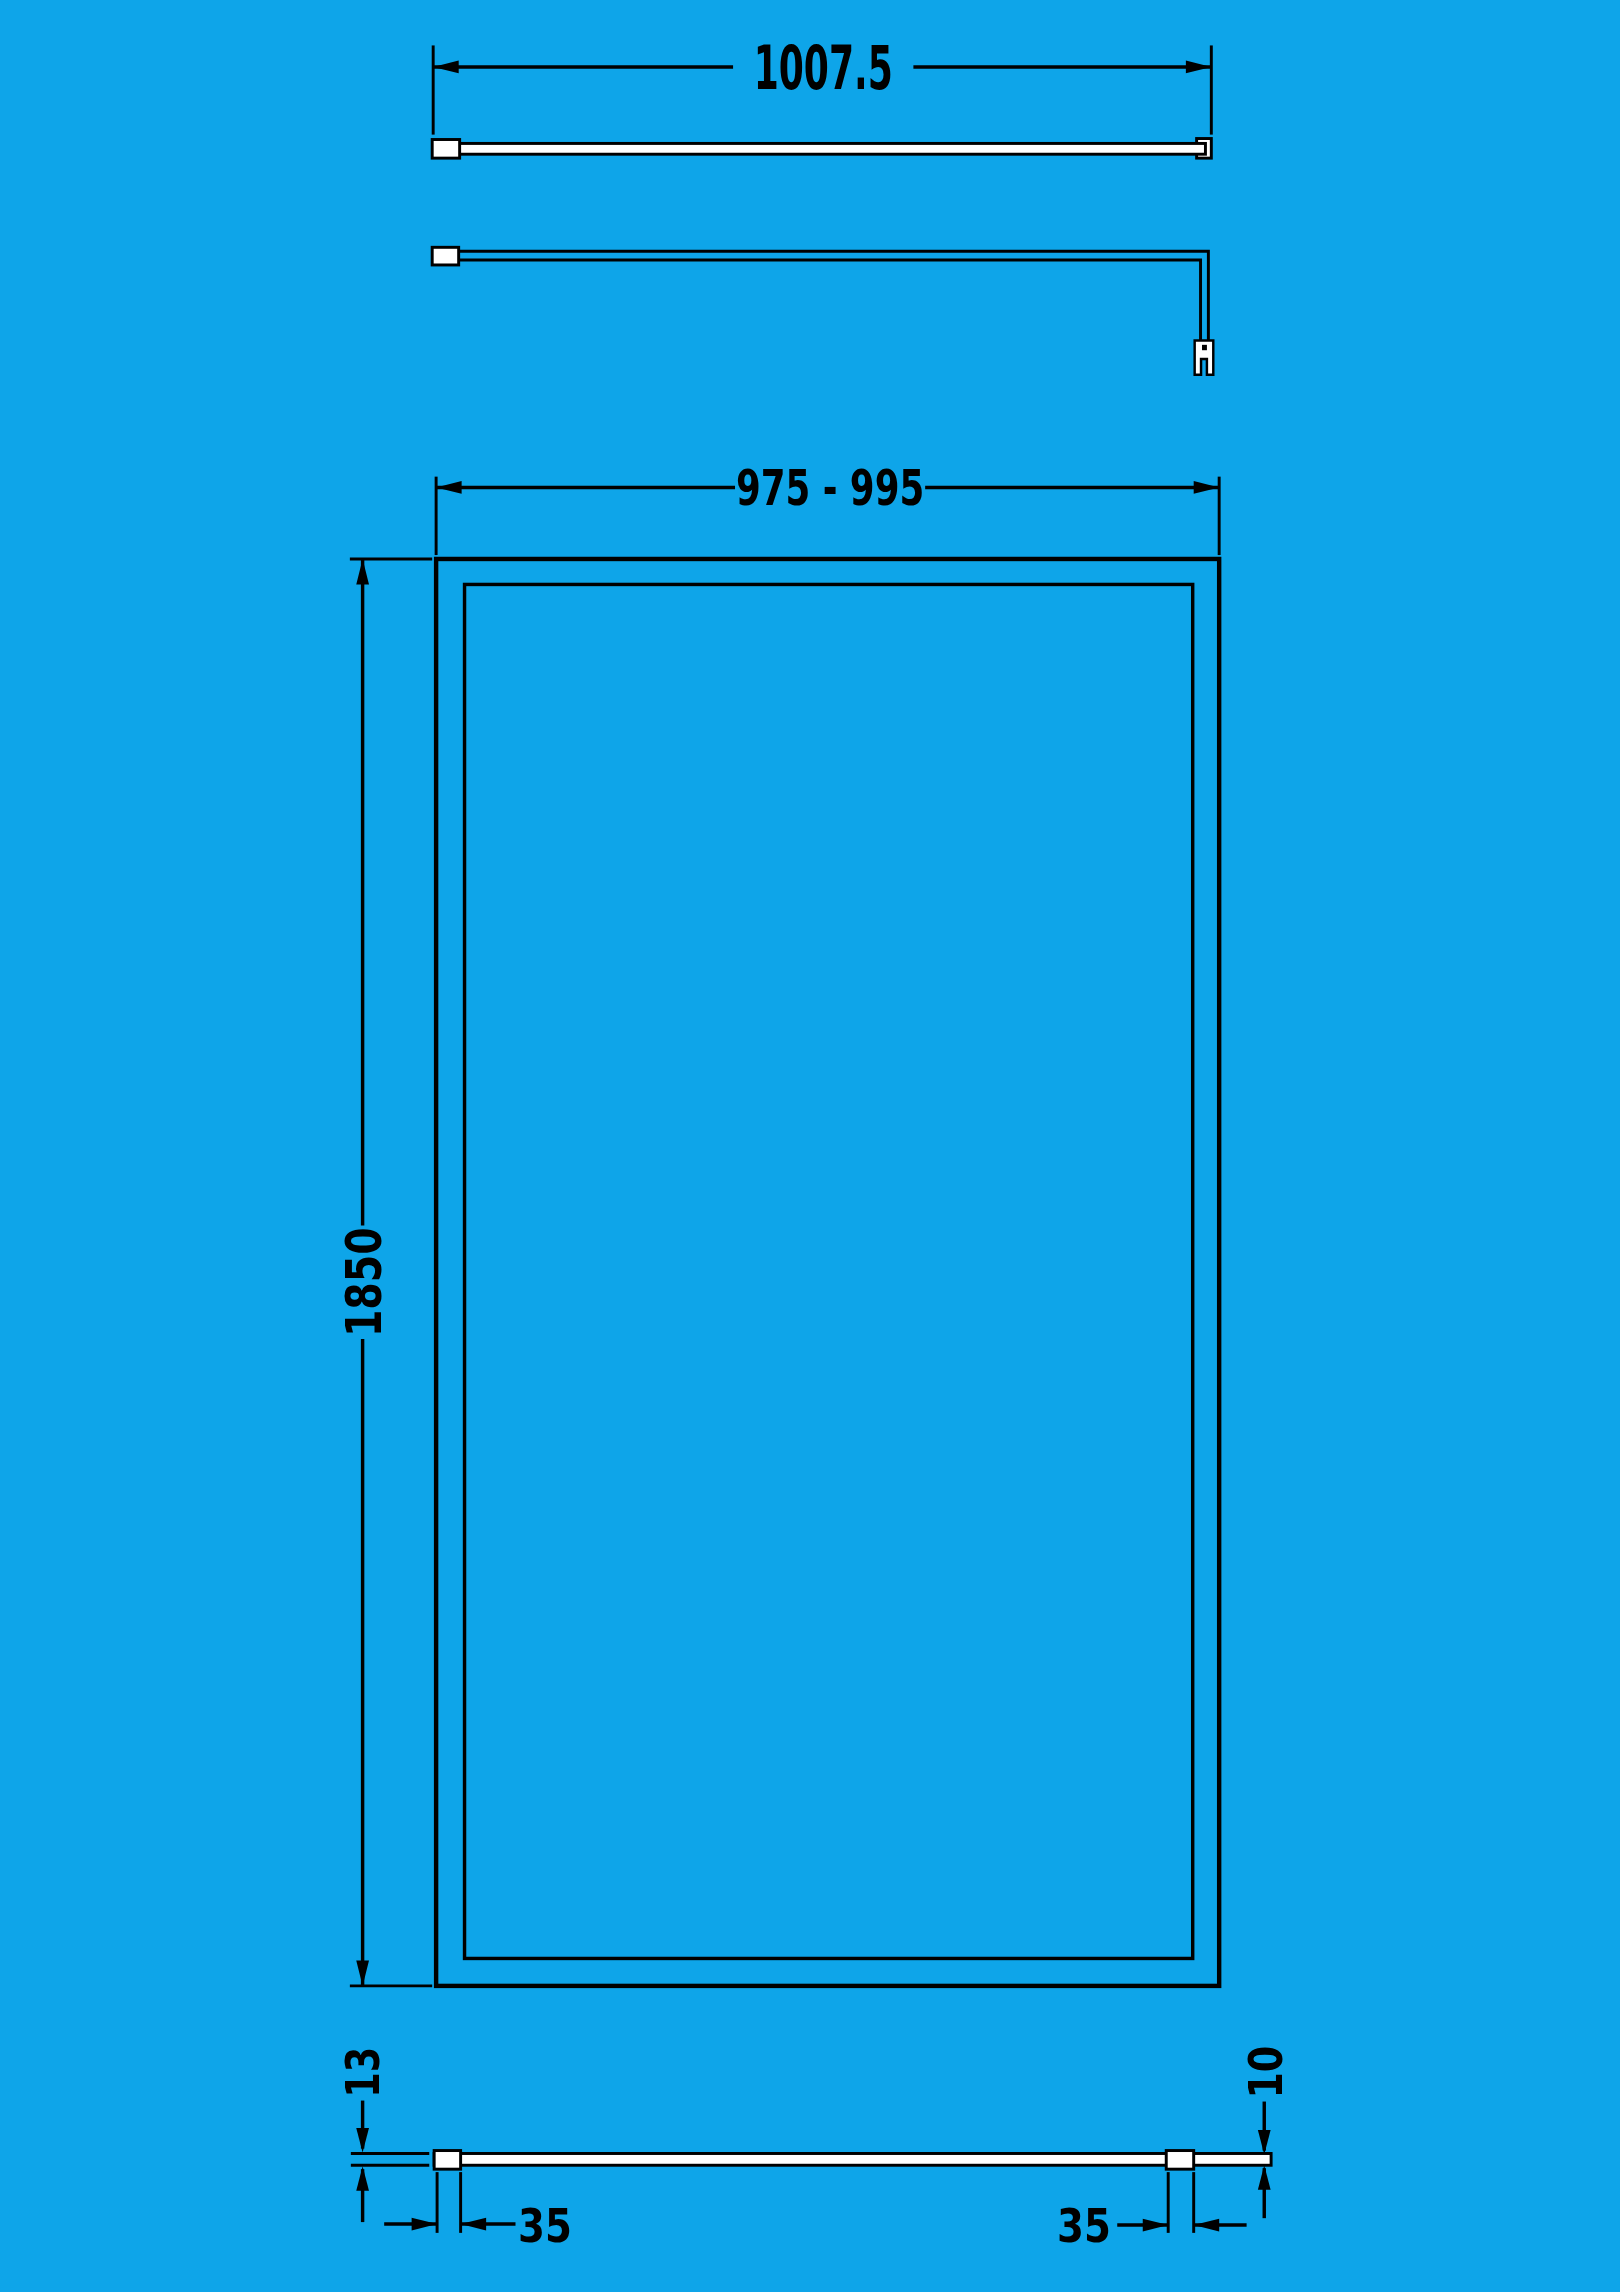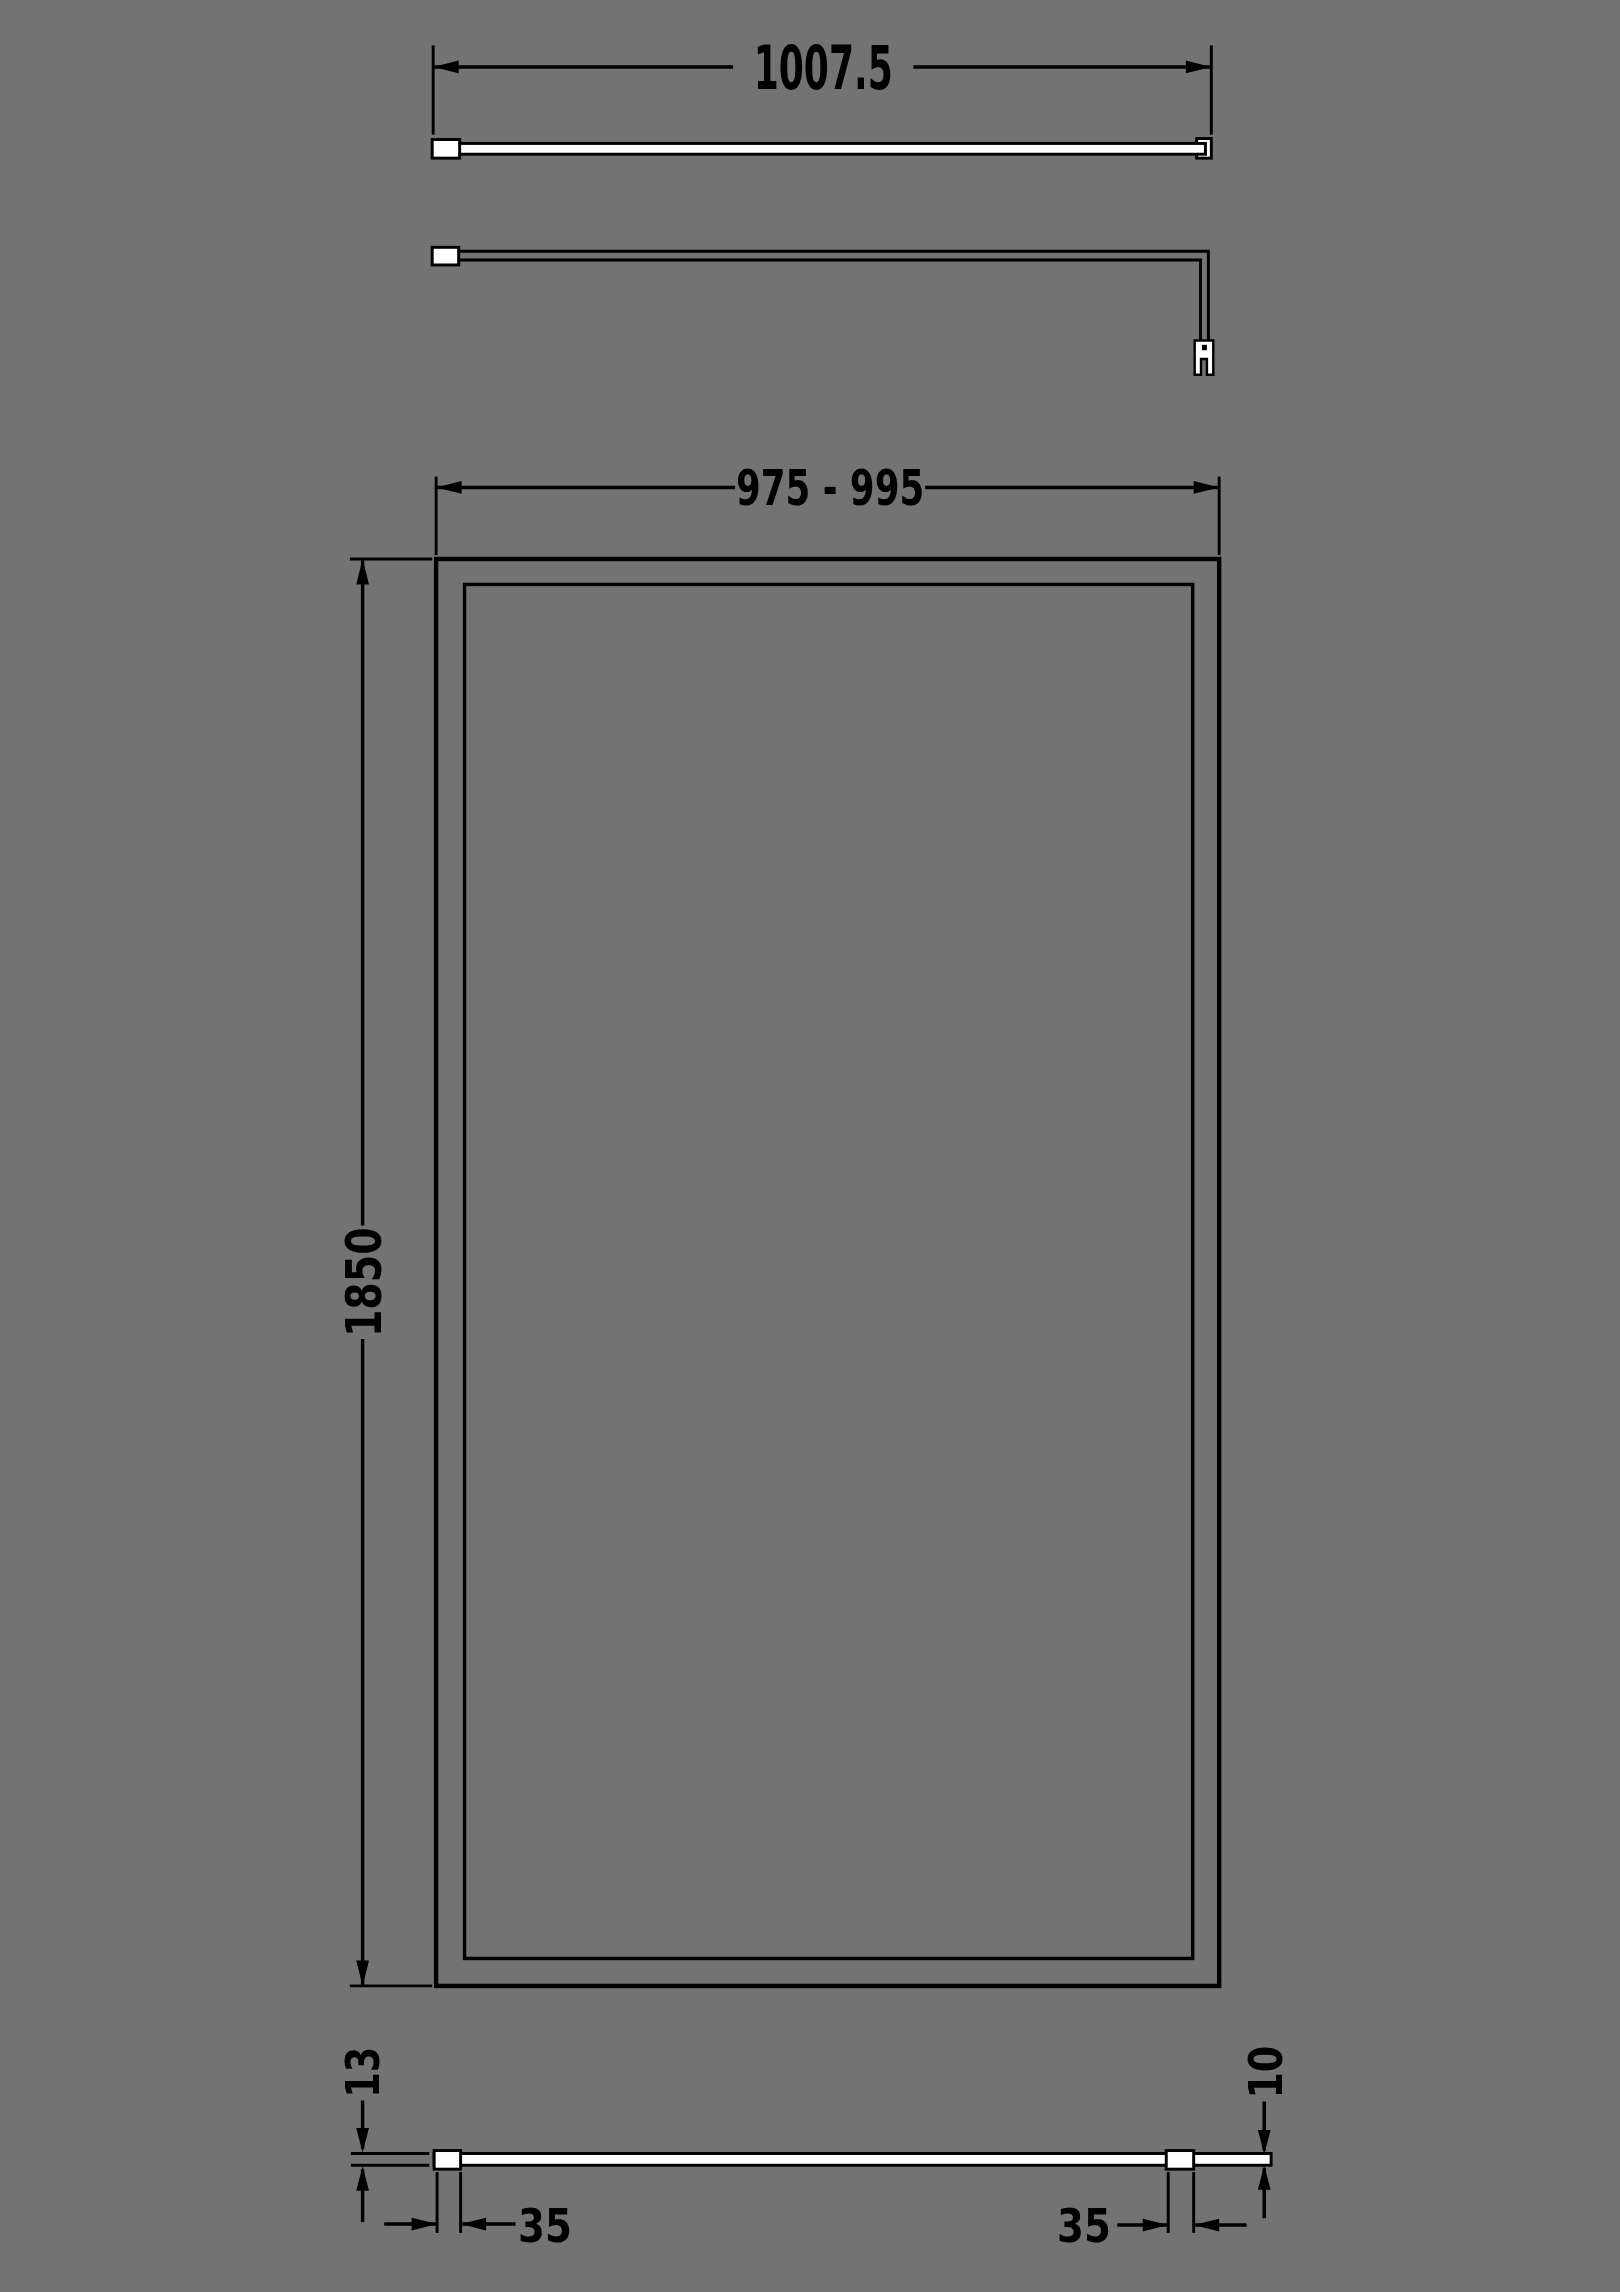--- a/index.html
+++ b/index.html
@@ -1,19 +1,19 @@
 <!DOCTYPE html>
 <html><head>
 <meta charset="utf-8">
 <style>
   html,body{margin:0;padding:0;background:#ffffff;}
   .sheet{
     position:relative;
     width:1620px;height:2293px;
-    background:#737373;
+    background:#0ea5e9;
     font-family:"DejaVu Sans", sans-serif;
   }
   svg{display:block;width:1620px;height:2293px;}
   .ln{stroke:#000000;fill:none;}
   .w3{stroke-width:3;}
   .w35{stroke-width:3.5;}
   .w45{stroke-width:4.5;}
   .w25{stroke-width:2.5;}
   .shape{fill:#ffffff;stroke:#000000;}
   .arrow{fill:#000000;stroke:none;}

